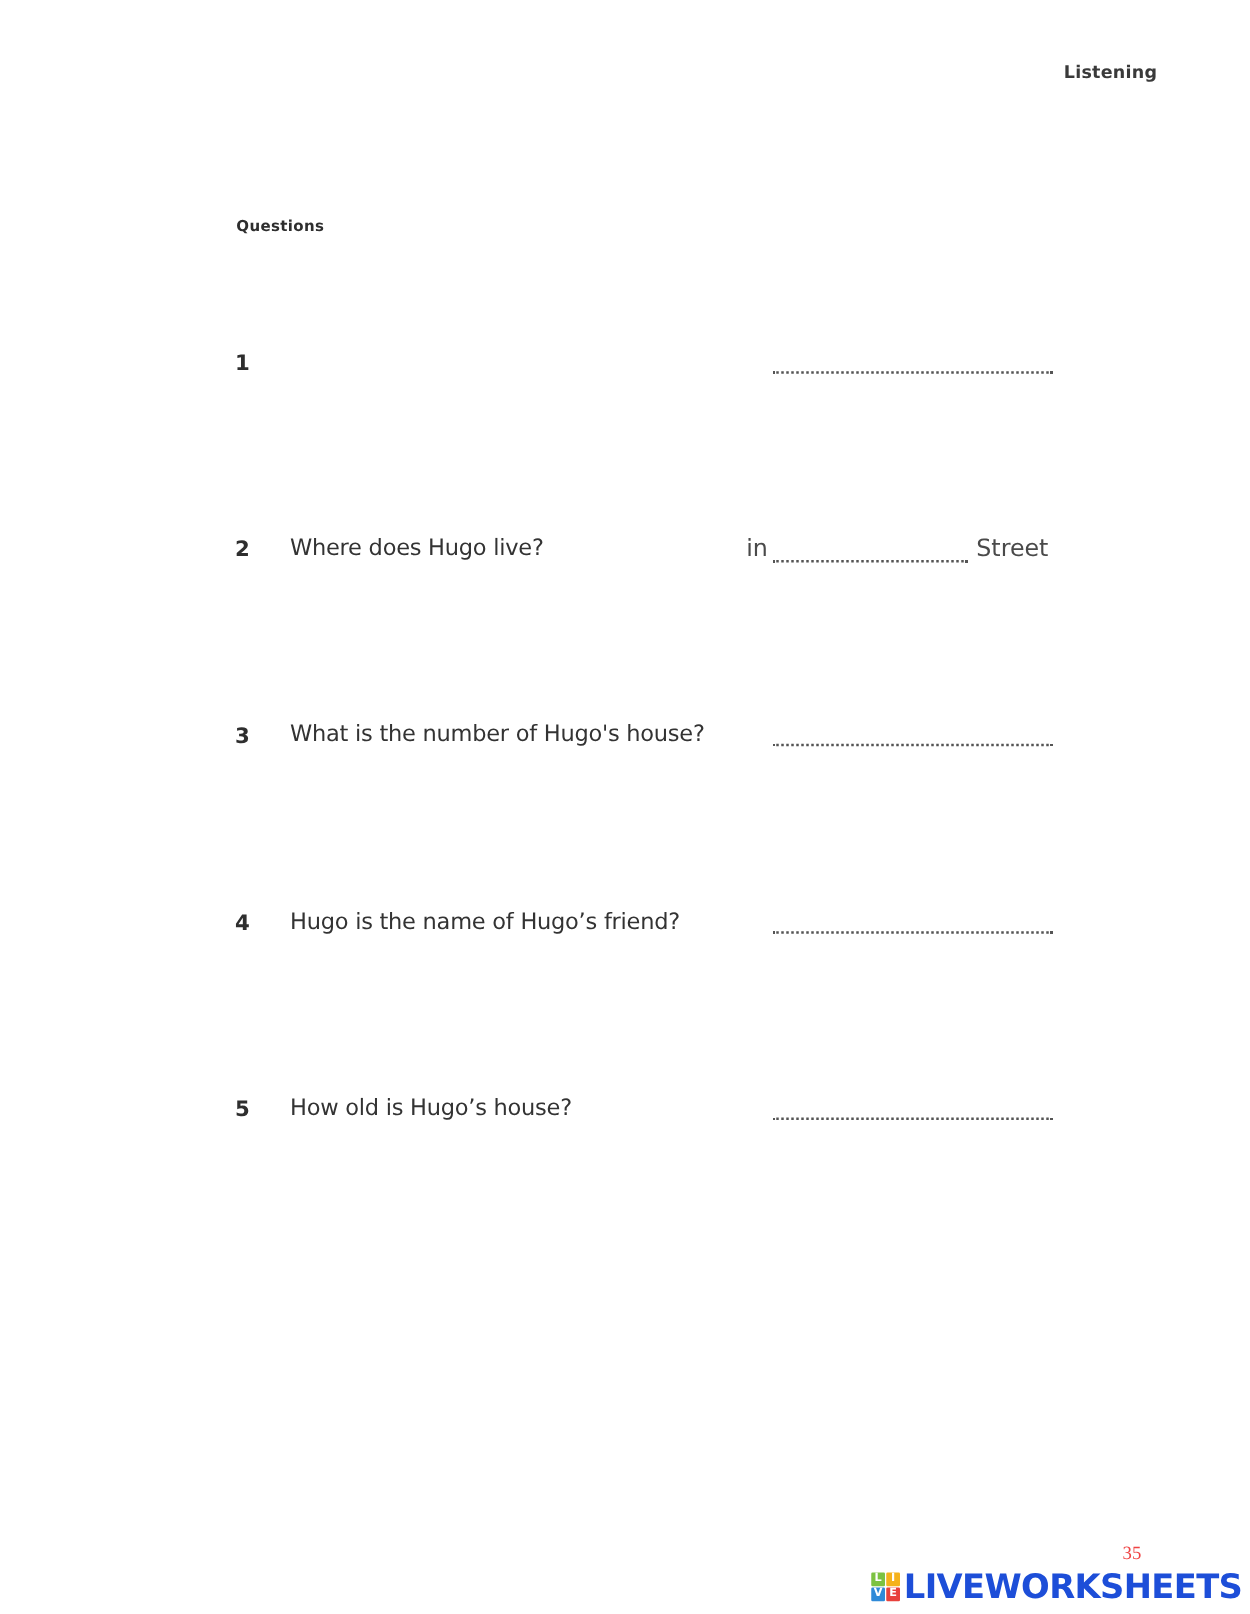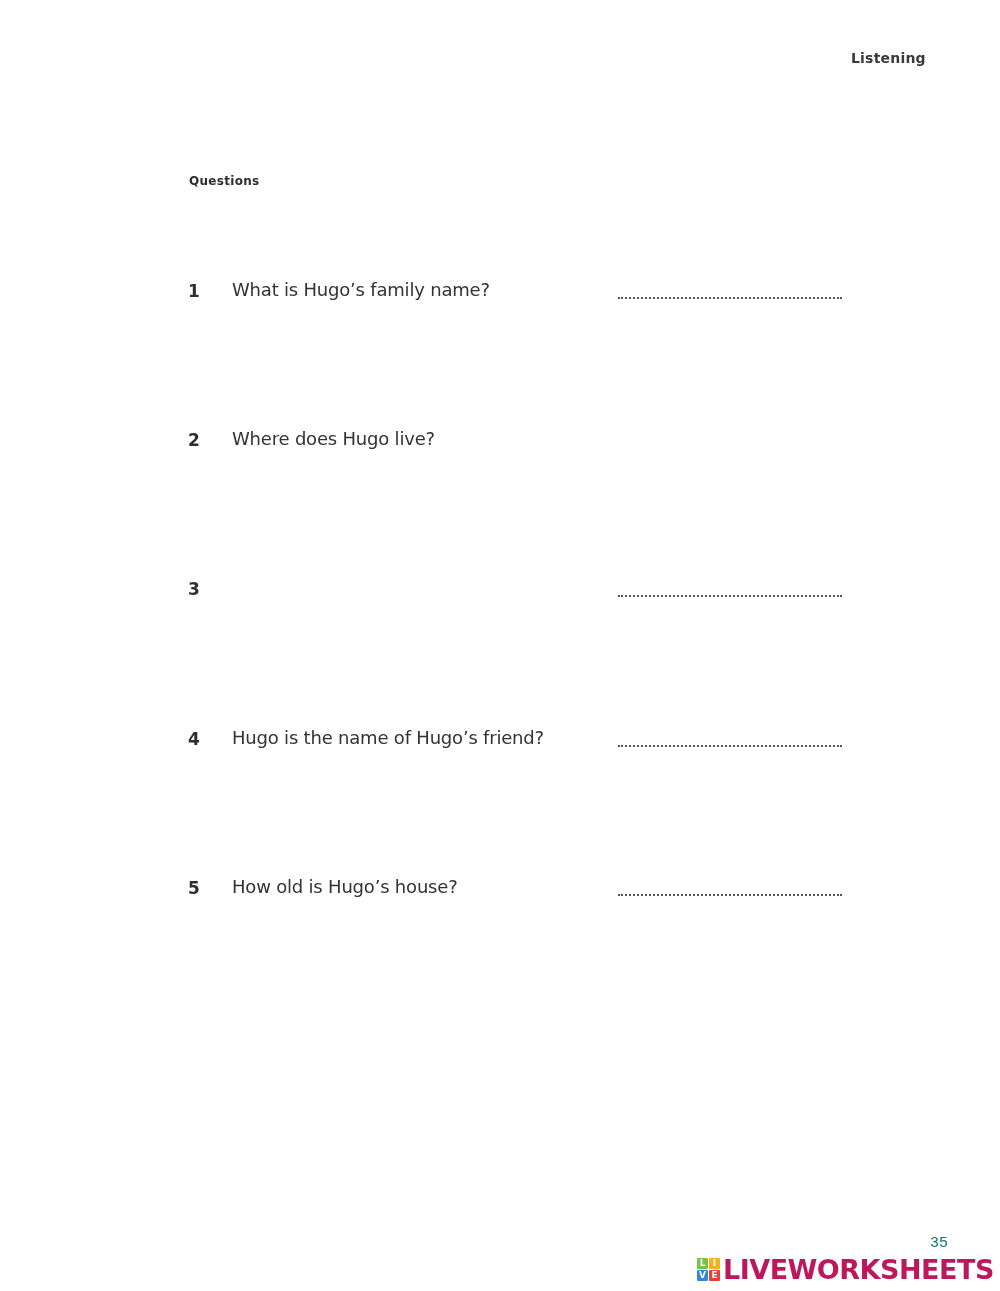--- a/index.html
+++ b/index.html
@@ -95,24 +95,24 @@
     position: absolute;
     left: 184px;
     top: 2px;
     font-family: "DejaVu Sans", sans-serif;
     font-size: 19px;
     color: #4a4a4a;
   }
   .page-number {
     position: absolute;
     top: 1235px;
-    left: 930px;
-    font-family: Liberation Mono, monospace;
+    left: 898px;
+    font-family: Liberation Serif, serif;
     font-size: 15px;
-    color: #0f766e;
+    color: #ef4444;
   }
   .watermark {
     position: absolute;
     top: 1254px;
     left: 697px;
     height: 30px;
     display: flex;
     align-items: center;
   }
   .logo-grid {
@@ -130,44 +130,49 @@
     display: flex;
     align-items: center;
     justify-content: center;
     border-radius: 1px;
     line-height: 1;
   }
   .wm-text {
     font-family: "DejaVu Sans", sans-serif;
     font-weight: bold;
     font-size: 27px;
-    color: #be185d;
+    color: #1d4ed8;
     letter-spacing: -0.5px;
   }
 </style>
 </head>
 <body>
 
 <div class="section-label">Listening</div>
 
 <div class="questions-heading">Questions</div>
 
 <div class="question" style="top:273px;">
   <span class="q-num">1</span>
-  <span class="q-text">What is Hugo’s family name?</span>
   <div class="answer-line"></div>
 </div>
 
 <div class="question" style="top:422px;">
   <span class="q-num">2</span>
   <span class="q-text">Where does Hugo live?</span>
+  <div class="answer-group">
+    <span class="ans-prefix">in</span>
+    <div class="ans-line-short"></div>
+    <span class="ans-suffix">Street</span>
+  </div>
 </div>
 
 <div class="question" style="top:571px;">
   <span class="q-num">3</span>
+  <span class="q-text">What is the number of Hugo's house?</span>
   <div class="answer-line"></div>
 </div>
 
 <div class="question" style="top:721px;">
   <span class="q-num">4</span>
   <span class="q-text">Hugo is the name of Hugo’s friend?</span>
   <div class="answer-line"></div>
 </div>
 
 <div class="question" style="top:870px;">

